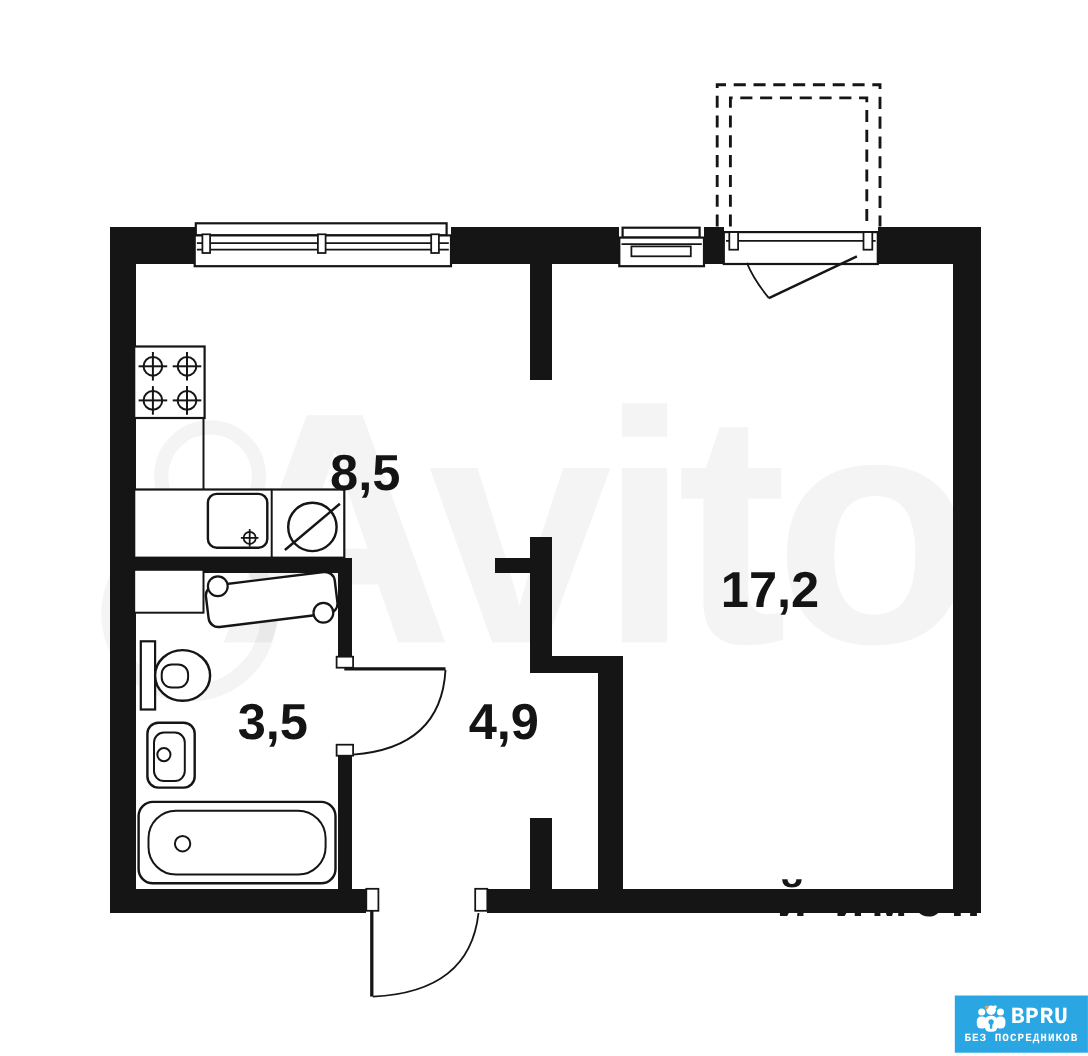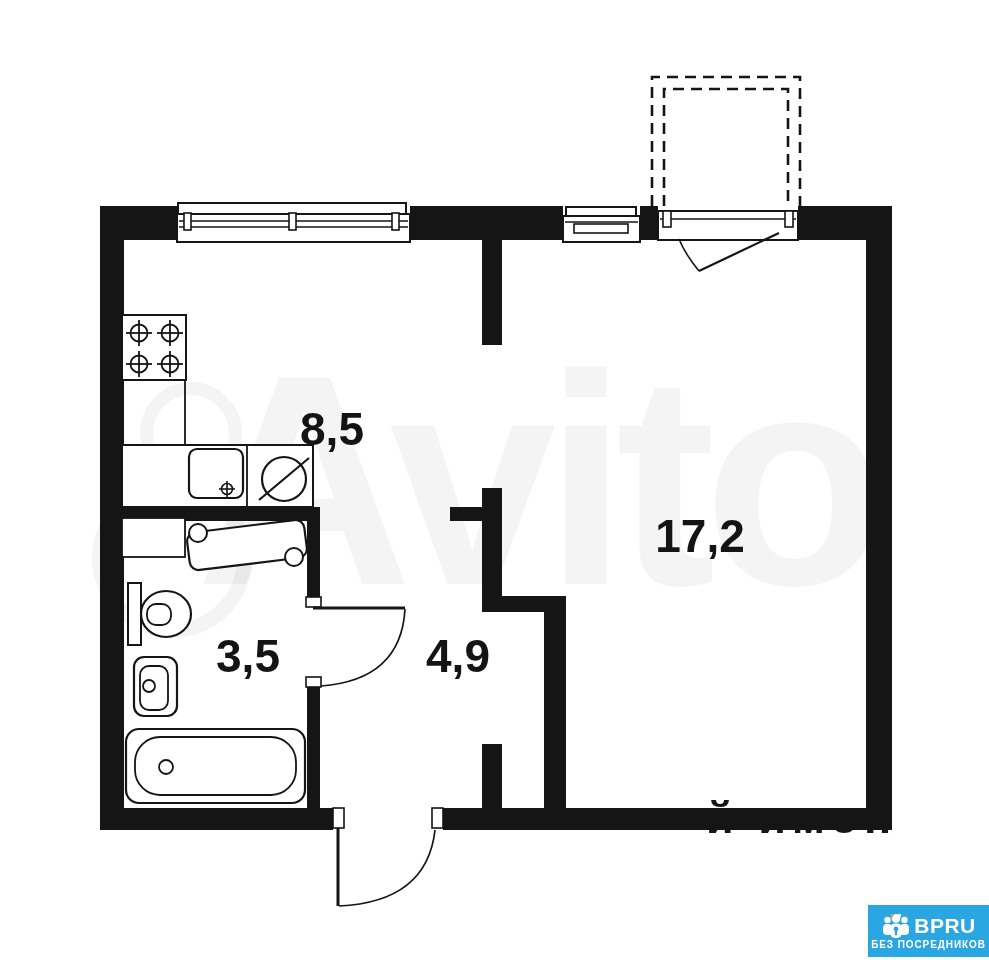--- a/index.html
+++ b/index.html
@@ -14,21 +14,21 @@
             border:15px solid rgba(0,0,0,0.042);}
   .wm-frag{position:absolute;left:706px;top:795px;font-size:45px;font-weight:bold;
            color:#161616;letter-spacing:6px;line-height:1;white-space:nowrap;}
   
   #plansvg{position:absolute;left:0;top:0;z-index:2;}
   
   .room-label{position:absolute;z-index:3;transform:translate(-50%,-50%);
               font-size:46px;font-weight:bold;color:#141414;white-space:nowrap;}
   
   .bpru{position:absolute;left:868px;top:905px;width:121px;height:52px;z-index:4;
-        display:flex;flex-direction:column;align-items:center;justify-content:center;gap:1px;}
+        display:flex;flex-direction:column;align-items:center;justify-content:center;gap:1px;font-family:Liberation Mono, monospace;}
   .bpru-row{display:flex;align-items:center;gap:3px;}
   .bpru-brand{color:#fff;font-weight:bold;font-size:21px;letter-spacing:0.5px;line-height:1;}
   .bpru-tag{color:#fff;font-size:10px;letter-spacing:0.9px;font-weight:bold;line-height:1;}
 </style>
 </head>
 <body>
 
 <div id="stage">
 
   <div class="wm-ring1"></div>

